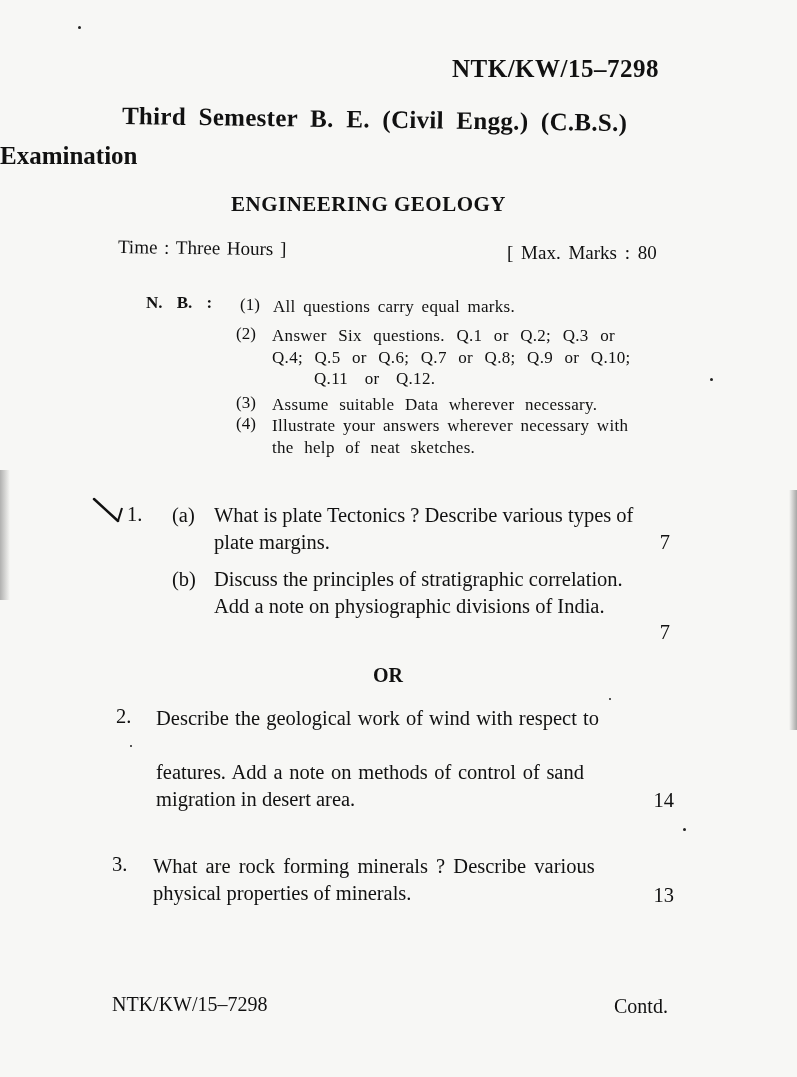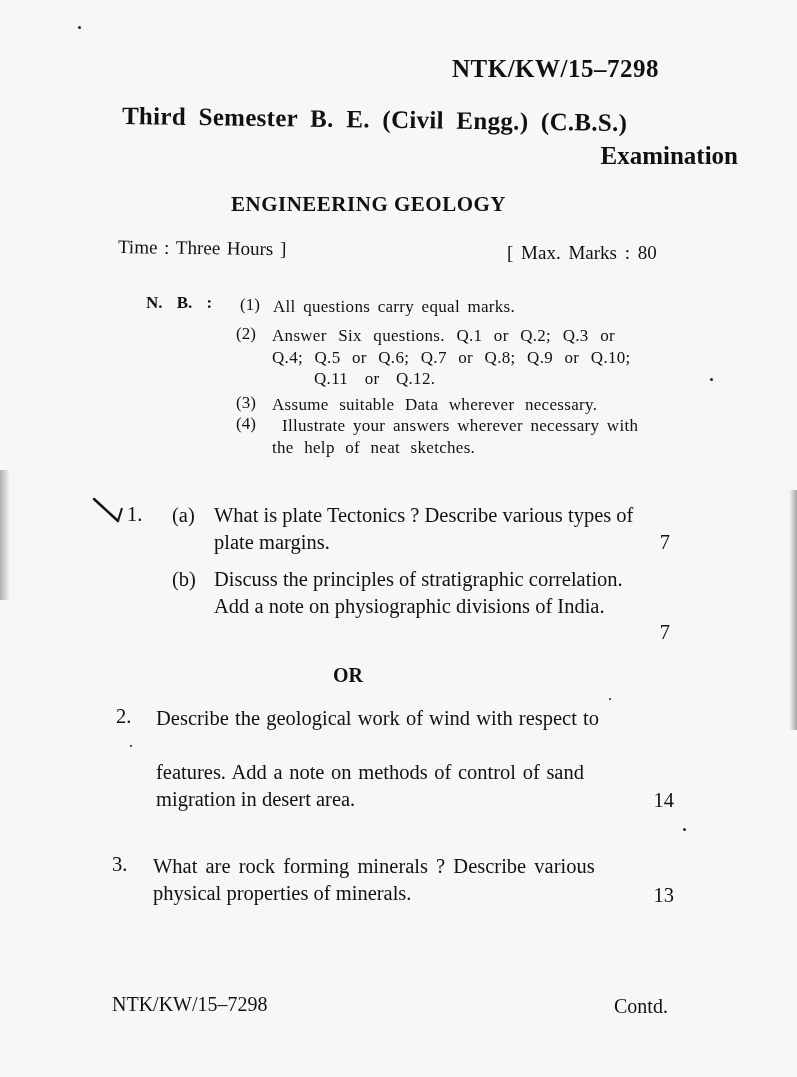--- a/index.html
+++ b/index.html
@@ -7,31 +7,31 @@
     width: 797px; height: 1077px; overflow: hidden;
     background: #f7f7f5;
     font-family: "Liberation Serif", "DejaVu Serif", serif;
     color: #111;
     position: relative;
   }
   .page { position: absolute; inset: 0; }
   .abs { position: absolute; white-space: nowrap; }
   .code-top { left: 452px; top: 55px; font-size: 25px; font-weight: bold; letter-spacing: 0.5px; }
   .title1 { left: 122px; top: 102px; font-size: 25px; font-weight: bold; letter-spacing: 0.3px; word-spacing: 6px; transform: rotate(0.8deg); transform-origin: left center; }
-  .title2 { left: 0; width: 738px; text-align: right; top: 142px; font-size: 25px; font-weight: bold; }
+  .title2 { left: 0; width: 738px; text-align: left; top: 142px; font-size: 25px; font-weight: bold; }
   .subject { left: 0; width: 737px; text-align: center; top: 192px; font-size: 21px; font-weight: bold; letter-spacing: 0.5px; }
   .time { left: 118px; top: 236px; font-size: 19px; transform: rotate(0.8deg); transform-origin: left center; word-spacing: 2px; }
   .marks { left: 507px; top: 242px; font-size: 19px; word-spacing: 3px; }
   .nb-label { left: 146px; top: 293px; font-size: 17px; font-weight: bold; word-spacing: 10px; }
   .nb-item { font-size: 17px; letter-spacing: 0.3px; word-spacing: 3px; }
   .nb-num { font-size: 17px; }
   .q { font-size: 20.5px; line-height: 27px; }
   .qnum { font-size: 20.5px; }
   .marks-r { font-size: 20.5px; text-align: right; }
-  .or { left: 0; width: 696px; text-align: center; top: 664px; font-size: 20px; font-weight: bold; }
+  .or { left: 0; width: 696px; text-align: center; top: 664px; font-size: 20px; font-weight: bold; padding-left: 40px; }
   .foot-code { left: 112px; top: 993px; font-size: 20px; }
   .foot-contd { left: 614px; top: 995px; font-size: 20px; }
   .tick { left: 92px; top: 496px; width: 46px; height: 32px; }
   .speck { position: absolute; width: 3px; height: 3px; background: #222; border-radius: 50%; }
   .edge-l { position: absolute; left: 0; top: 470px; width: 10px; height: 130px;
     background: linear-gradient(90deg, #6a6a6a, rgba(200,200,200,0)); opacity: 0.5; }
   .edge-r { position: absolute; right: 0; top: 490px; width: 8px; height: 240px;
     background: linear-gradient(270deg, #555, rgba(200,200,200,0)); opacity: 0.5; }
 </style>
 </head>
@@ -54,21 +54,21 @@
 
   <div class="abs nb-num" style="left:236px; top:324px;">(2)</div>
   <div class="abs nb-item" style="left:272px; top:326px; word-spacing:7px;">Answer Six questions. Q.1 or Q.2; Q.3 or</div>
   <div class="abs nb-item" style="left:272px; top:348px; word-spacing:7px;">Q.4; Q.5 or Q.6; Q.7 or Q.8; Q.9 or Q.10;</div>
   <div class="abs nb-item" style="left:272px; top:369px; word-spacing:12px;margin-left:42px;">Q.11 or Q.12.</div>
 
   <div class="abs nb-num" style="left:236px; top:393px;">(3)</div>
   <div class="abs nb-item" style="left:272px; top:395px; word-spacing:6px;">Assume suitable Data wherever necessary.</div>
 
   <div class="abs nb-num" style="left:236px; top:414px;">(4)</div>
-  <div class="abs nb-item" style="left:272px; top:416px;margin-left:10px;">Illustrate your answers wherever necessary with</div>
+  <div class="abs nb-item" style="left:272px; top:416px;">Illustrate your answers wherever necessary with</div>
   <div class="abs nb-item" style="left:272px; top:438px; word-spacing:6px;">the help of neat sketches.</div>
 
   <svg class="abs tick" viewBox="0 0 46 32">
     <path d="M2 3 L26 25" stroke="#111" stroke-width="2.5" fill="none" stroke-linecap="round"></path>
     <path d="M26 25 L30 12" stroke="#111" stroke-width="2" fill="none"></path>
   </svg>
 
   <div class="abs qnum" style="left:127px; top:503px;">1.</div>
   <div class="abs q" style="left:172px; top:502px;">(a)</div>
   <div class="abs q" style="left:214px; top:502px;">What is plate Tectonics ? Describe various types of</div>

